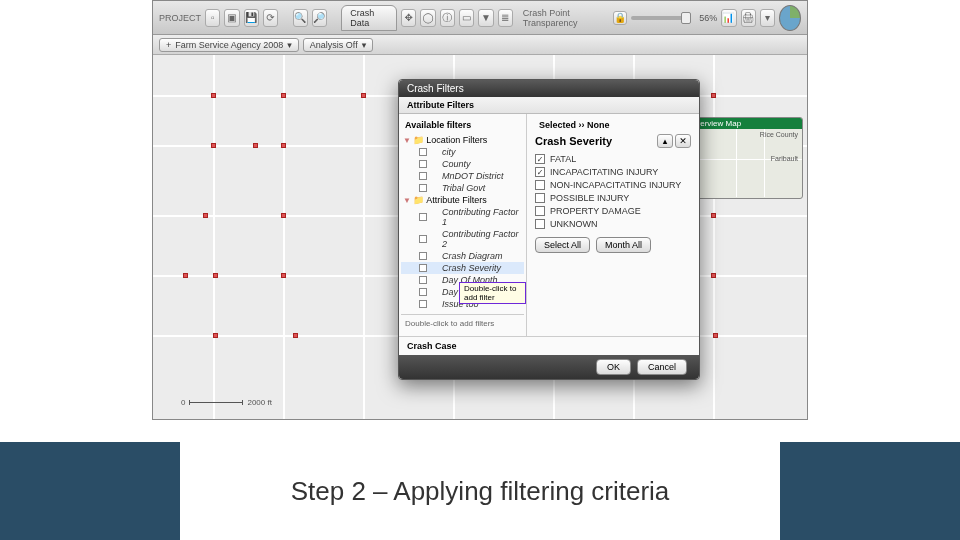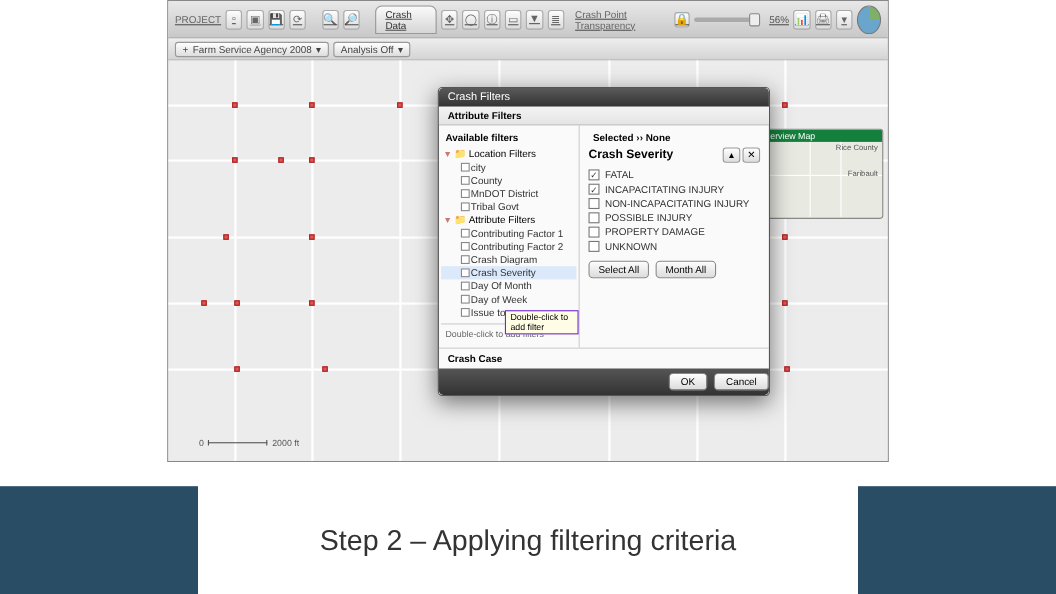--- a/index.html
+++ b/index.html
@@ -1,19 +1,19 @@
 <!DOCTYPE html>
 <html><head>
 <meta charset="utf-8">
 <style>
   * { box-sizing: border-box; margin: 0; padding: 0; }
   html, body { width: 960px; height: 540px; font-family: Arial, sans-serif; overflow: hidden; background: #fff; }
   .slide { width: 960px; height: 540px; position: relative; }
   .screenshot-frame { position: absolute; left: 152px; top: 0; width: 656px; height: 420px; border: 1px solid #888; background: #f0f0f0; overflow: hidden; }
-  .app-toolbar { height: 34px; background: linear-gradient(#e8e8e8,#c8c8c8); border-bottom:1px solid #999; display:flex; align-items:center; padding:0 6px; gap:4px; font-size:9px; color:#555;text-decoration:underline; }
+  .app-toolbar { height: 34px; background: linear-gradient(#e8e8e8,#c8c8c8); border-bottom:1px solid #999; display:flex; align-items:center; padding:0 6px; gap:4px; font-size:9px; color:#555; }
   .tb-ico { width:18px; height:18px; border:1px solid #aaa; border-radius:3px; background:linear-gradient(#fdfdfd,#dcdcdc); display:flex; align-items:center; justify-content:center; font-size:10px; color:#666; }
   .tb-label { font-size:9px; color:#666; }
   .tb-tab { background:linear-gradient(#fafafa,#d6d6d6); border:1px solid #999; border-radius:6px 6px 0 0; padding:2px 8px; font-size:9px; color:#333; margin-left:10px; }
   .tb-slider { flex:0 0 60px; height:4px; background:#aaa; border-radius:2px; position:relative; }
   .tb-slider-knob { position:absolute; right:0; top:-4px; width:10px; height:12px; background:#eee; border:1px solid #888; border-radius:2px; }
   .tb-pct { font-size:9px; color:#555; margin-left:4px; }
   .tb-right-ico { width:26px; height:26px; border-radius:50%; background: conic-gradient(#7fb069 0 90deg,#6aa5cb 90deg 360deg); margin-left:auto; border:1px solid #777;}
   .sub-bar { height:20px; background:linear-gradient(#eee,#d4d4d4); border-bottom:1px solid #aaa; display:flex; align-items:center; padding:0 6px; gap:4px; }
   .sub-select { font-size:9px; background:linear-gradient(#fff,#ddd); border:1px solid #999; border-radius:3px; padding:1px 6px; display:flex; align-items:center; gap:4px; color:#444; }
   .map-area { position:absolute; top:54px; left:0; right:0; bottom:0; background:#ececec; }
@@ -32,36 +32,36 @@
   .dialog { position:absolute; left:198px; top:78px; width:302px; background:#fafafa; border:1px solid #555; border-radius:4px; box-shadow:0 6px 20px rgba(0,0,0,.5); font-size:9px;margin-left:47px; }
   .dlg-title { background:linear-gradient(#5a5a5a,#333); color:#fff; padding:3px 8px; border-radius:4px 4px 0 0; font-size:10px; }
   .dlg-sub { background:linear-gradient(#f4f4f4,#e4e4e4); border-bottom:1px solid #bbb; padding:3px 8px; font-weight:bold; font-size:9px; }
   .dlg-body { display:flex; }
   .dlg-left { width:128px; border-right:1px solid #ccc; padding:4px 2px; position:relative; }
   .dlg-right { flex:1; padding:4px 8px; }
   .col-hdr { font-weight:bold; font-size:9px; margin:2px 4px 4px; }
   .tree-arrow { color:#c77; font-size:8px; margin-right:2px; }
   .folder { color:#c9a94b; font-size:9px; margin-right:2px; }
   .tree-group { font-size:9px; padding:1px 2px; }
-  .tree-item { font-size:9px; padding:1px 0 1px 18px; display:flex; align-items:center; gap:1px; color:#333; }
+  .tree-item { font-size:9px; padding:1px 0 1px 18px; display:flex; align-items:center; gap:15px; color:#333;font-style:italic; }
   .tree-item.sel { background:#dbe9fb; }
   .tiny-chk { width:8px; height:8px; border:1px solid #888; background:#fff; flex:0 0 8px; }
   .help-hint { position:absolute; left:60px; top:168px; background:#fffde5; border:1px solid #6d28d9; font-size:8px; padding:1px 4px; }
   .left-foot { border-top:1px solid #ccc; margin-top:4px; padding:4px; font-size:8px; color:#666; }
   .sev-hdr { display:flex; align-items:center; justify-content:space-between; margin:4px 0 6px; }
   .sev-hdr h4 { font-size:11px; font-weight:bold; }
   .sev-btns { display:flex; gap:2px; }
   .sev-mini { width:16px; height:14px; background:linear-gradient(#fff,#ddd); border:1px solid #999; border-radius:3px; font-size:9px; display:flex; align-items:center; justify-content:center; }
   .chk-row { display:flex; align-items:center; gap:5px; margin:3px 0; font-size:9px; color:#333; }
   .chk { width:10px; height:10px; border:1px solid #777; background:#fff; display:flex; align-items:center; justify-content:center; font-size:8px; color:#333; }
   .chk.checked::after { content:"✓"; }
   .btn-row { margin-top:8px; display:flex; gap:6px; }
   .dlg-btn { background:linear-gradient(#fdfdfd,#dcdcdc); border:1px solid #888; border-radius:4px; padding:2px 8px; font-size:9px; }
   .case-sec { border-top:1px solid #ccc; padding:4px 8px; font-weight:bold; font-size:9px; }
-  .dlg-foot { background:linear-gradient(#555,#333); padding:4px 0; display:flex; justify-content:flex-end; gap:6px; border-radius:0 0 4px 4px; }
+  .dlg-foot { background:linear-gradient(#555,#333); padding:4px 12px; display:flex; justify-content:flex-end; gap:6px; border-radius:0 0 4px 4px; }
   .dlg-foot .dlg-btn { padding:2px 10px; }
   .scale-bar { position:absolute; left:28px; bottom:12px; font-size:8px; color:#555; display:flex; align-items:center; gap:4px; }
   .scale-line { width:54px; height:0; border-top:1px solid #555; position:relative; }
   .scale-line::before,.scale-line::after { content:""; position:absolute; width:1px; height:5px; background:#555; top:-3px; }
   .scale-line::before{left:0}.scale-line::after{right:0}
   .caption-band { position:absolute; left:0; top:442px; width:960px; height:98px; display:flex; }
   .caption-left { width:180px; background:#2a4d66; }
   .caption-center { flex:1; background:#fff; display:flex; align-items:center; justify-content:center; font-size:26px; color:#333; }
   .caption-right { width:180px; background:#2a4d66; }
 </style>

